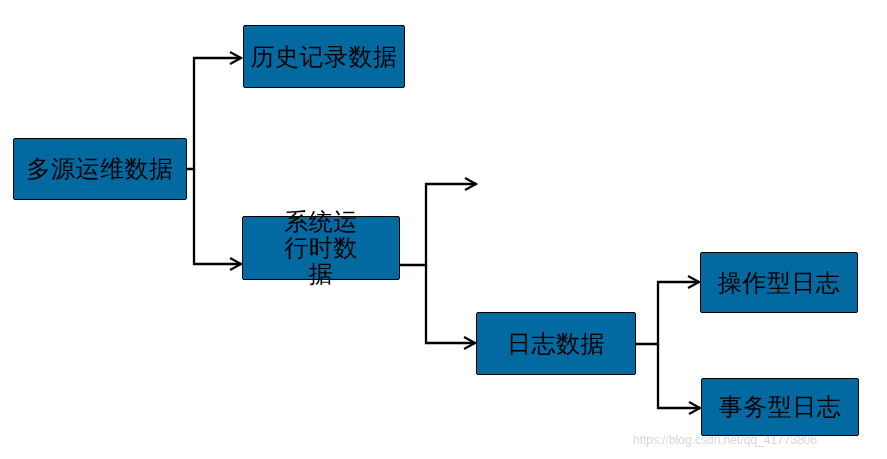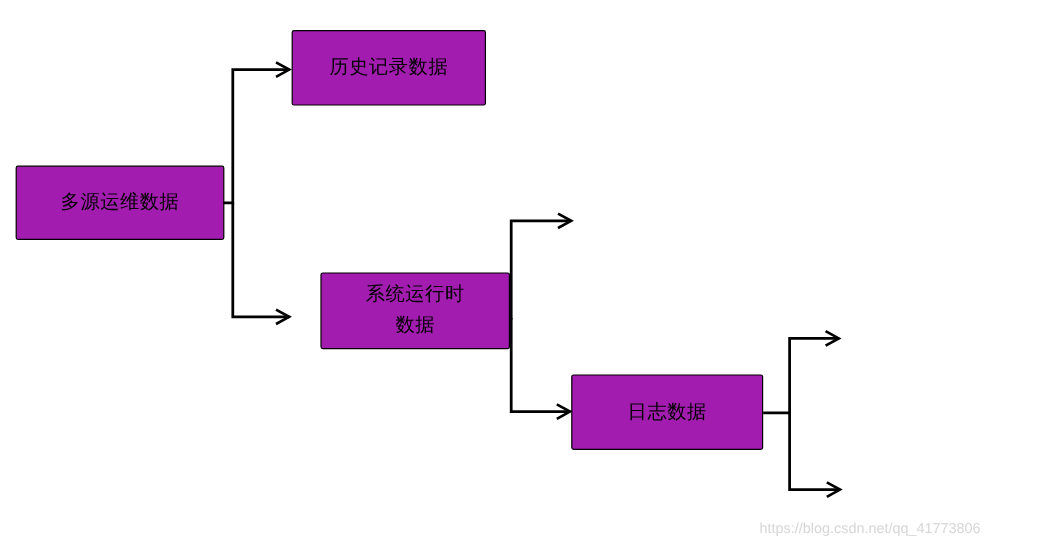--- a/index.html
+++ b/index.html
@@ -21,34 +21,34 @@
     top: 0;
     width: 887px;
     height: 459px;
     z-index: 2;
   }
   .node {
     position: absolute;
     box-sizing: border-box;
     border: 1.5px solid #000000;
     border-radius: 2px;
-    background: #a21caf;
+    background: #0369a1;
     display: flex;
     align-items: center;
     justify-content: center;
     text-align: center;
-    font-size: 16px;
+    font-size: 24px;
     line-height: 26px;
     color: #000000;
     z-index: 3;
     letter-spacing: 0.5px;
   }
   .node-source        { left: 13px;  top: 138px; width: 174px; height: 62px; }
   .node-history       { left: 243px; top: 25px;  width: 162px; height: 63px; }
-  .node-runtime       { left: 242px; top: 227px; width: 158px; height: 64px; padding: 0 33px; margin-left: 25px; }
+  .node-runtime       { left: 242px; top: 216px; width: 158px; height: 64px; padding: 0 33px; }
   .node-monitoring    { left: 477px; top: 154px; width: 159px; height: 60px; }
   .node-log           { left: 476px; top: 312px; width: 160px; height: 63px; }
   .node-operational   { left: 700px; top: 252px; width: 158px; height: 61px; }
   .node-transactional { left: 701px; top: 378px; width: 158px; height: 58px; }
   .watermark {
     position: absolute;
     left: 633px;
     top: 433px;
     font-size: 12px;
     color: #d6d6d6;
@@ -87,15 +87,17 @@
 
   <div class="node node-source">多源运维数据</div>
 
   <div class="node node-history">历史记录数据</div>
 
   <div class="node node-runtime">系统运行时数据</div>
 
 
   <div class="node node-log">日志数据</div>
 
+  <div class="node node-operational">操作型日志</div>
 
+  <div class="node node-transactional">事务型日志</div>
 
 </div>
 
 </body></html>

